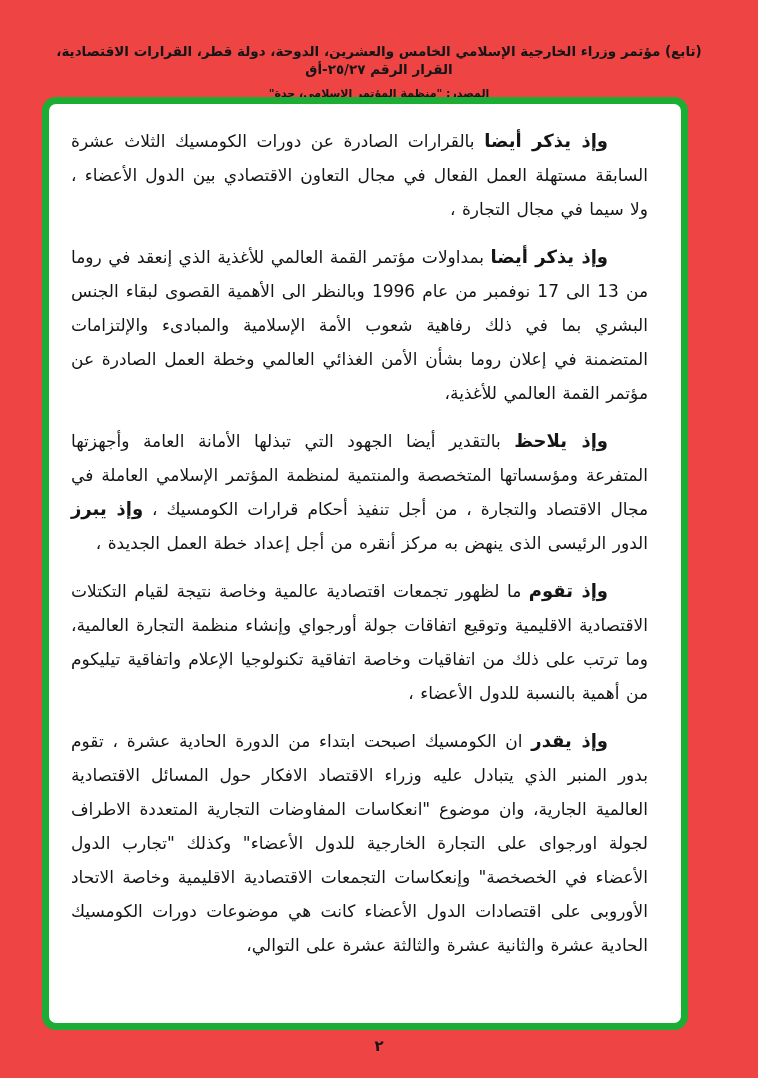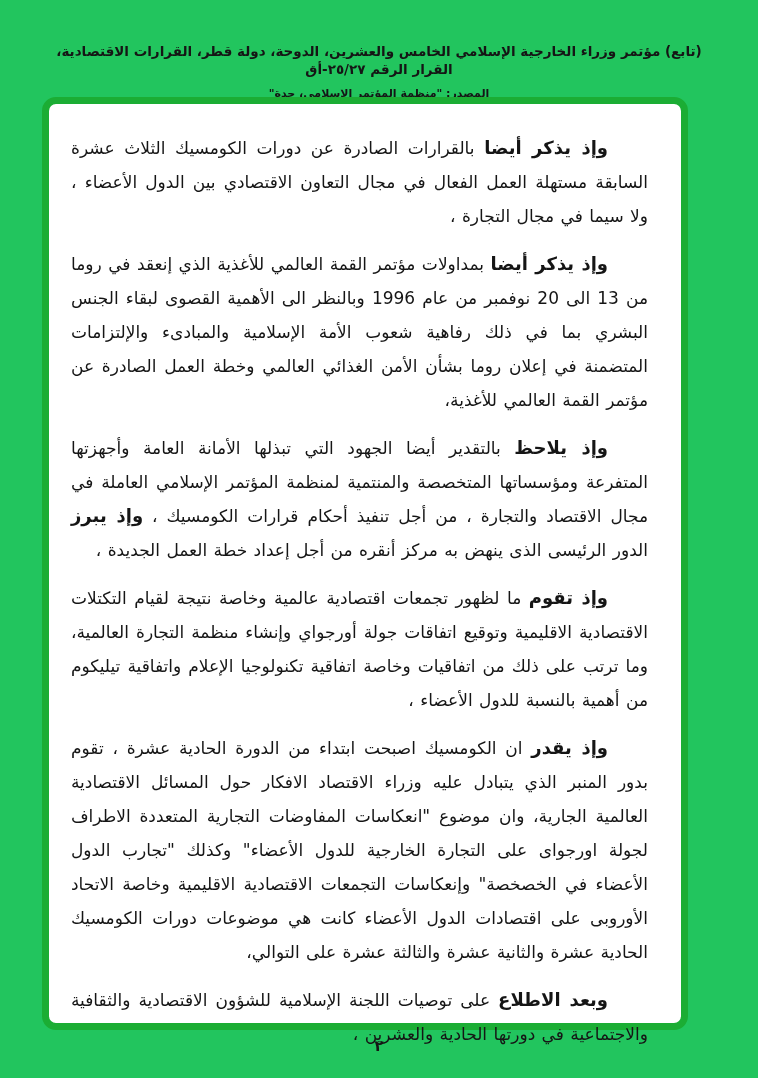--- a/index.html
+++ b/index.html
@@ -6,21 +6,21 @@
   body{
     width:758px;height:1078px;
     background:#ffffff;
     font-family:"DejaVu Sans", sans-serif;
     position:relative;
     overflow:hidden;
     color:#151515;
   }
   .page{
     position:absolute;inset:0;
-    background:#22c55e;
+    background:#ef4444;
   }
   
   .doc-header{
     position:absolute;
     top:42px;left:0;right:0;
     direction:rtl;
     text-align:center;
   }
   .doc-header .line1{
     font-size:13.5px;
@@ -47,21 +47,20 @@
   }
   
   .doc-body{
     position:absolute;
     left:49px;top:104px;
     width:632px;height:919px;
     box-sizing:border-box;
     padding:20px 33px 0 22px;
     direction:rtl;
     text-align:justify;
-    margin-top:7px;
   }
   .para{
     margin:0 0 14px 0;
     font-size:17px;
     line-height:34px;
     text-indent:40px;
     word-spacing:1px;
   }
   .para .lead{
     font-weight:bold;
@@ -87,22 +86,21 @@
 
   <div class="doc-header">
     <div class="line1">(تابع) مؤتمر وزراء الخارجية الإسلامي الخامس والعشرين، الدوحة، دولة قطر، القرارات الاقتصادية، القرار الرقم ٢٥/٢٧-أق</div>
     <div class="line2">المصدر:  "منظمة المؤتمر الإسلامي، جدة"</div>
   </div>
 
   <div class="content-frame" style="border-color: rgb(27, 173, 52);"></div>
 
   <div class="doc-body">
       <p class="para"><span class="lead">وإذ يذكر أيضا</span><span class="body"> بالقرارات الصادرة عن دورات الكومسيك الثلاث عشرة السابقة مستهلة العمل الفعال في مجال التعاون الاقتصادي بين الدول الأعضاء ، ولا سيما في مجال التجارة ،</span></p>
-      <p class="para"><span class="lead">وإذ يذكر أيضا</span><span class="body"> بمداولات مؤتمر القمة العالمي للأغذية الذي إنعقد في روما من 13 الى 20 نوفمبر من عام 1996 وبالنظر الى الأهمية القصوى لبقاء الجنس البشري بما في ذلك رفاهية شعوب الأمة الإسلامية والمبادىء والإلتزامات المتضمنة في إعلان روما بشأن الأمن الغذائي العالمي وخطة العمل الصادرة عن مؤتمر القمة العالمي للأغذية،</span></p>
+      <p class="para"><span class="lead">وإذ يذكر أيضا</span><span class="body"> بمداولات مؤتمر القمة العالمي للأغذية الذي إنعقد في روما من 13 الى 17 نوفمبر من عام 1996 وبالنظر الى الأهمية القصوى لبقاء الجنس البشري بما في ذلك رفاهية شعوب الأمة الإسلامية والمبادىء والإلتزامات المتضمنة في إعلان روما بشأن الأمن الغذائي العالمي وخطة العمل الصادرة عن مؤتمر القمة العالمي للأغذية،</span></p>
       <p class="para"><span class="lead">وإذ يلاحظ</span><span class="body"> بالتقدير أيضا الجهود التي تبذلها الأمانة العامة وأجهزتها المتفرعة ومؤسساتها المتخصصة والمنتمية لمنظمة المؤتمر الإسلامي العاملة في مجال الاقتصاد والتجارة ، من أجل تنفيذ أحكام قرارات الكومسيك ، </span><span class="lead">وإذ يبرز</span><span class="body"> الدور الرئيسى الذى ينهض به مركز أنقره من أجل إعداد خطة العمل الجديدة ،</span></p>
       <p class="para"><span class="lead">وإذ تقوم</span><span class="body"> ما لظهور تجمعات اقتصادية عالمية وخاصة نتيجة لقيام التكتلات الاقتصادية الاقليمية وتوقيع اتفاقات جولة أورجواي وإنشاء منظمة التجارة العالمية، وما ترتب على ذلك من اتفاقيات وخاصة اتفاقية تكنولوجيا الإعلام واتفاقية تيليكوم من أهمية بالنسبة للدول الأعضاء ،</span></p>
       <p class="para"><span class="lead">وإذ يقدر</span><span class="body"> ان الكومسيك اصبحت ابتداء من الدورة الحادية عشرة ، تقوم بدور المنبر الذي يتبادل عليه وزراء الاقتصاد الافكار حول المسائل الاقتصادية العالمية الجارية، وان موضوع "انعكاسات المفاوضات التجارية المتعددة الاطراف لجولة اورجواى على التجارة الخارجية للدول الأعضاء" وكذلك "تجارب الدول الأعضاء في الخصخصة" وإنعكاسات التجمعات الاقتصادية الاقليمية وخاصة الاتحاد الأوروبى على اقتصادات الدول الأعضاء كانت هي موضوعات دورات الكومسيك الحادية عشرة والثانية عشرة والثالثة عشرة على التوالي،</span></p>
-      <p class="para"><span class="lead">وبعد الاطلاع</span><span class="body"> على توصيات اللجنة الإسلامية للشؤون الاقتصادية والثقافية والاجتماعية في دورتها الحادية والعشرين ،</span></p>
     </div>
 
   <div class="page-number">٢</div>
 
 </div>
 
 </body></html>

